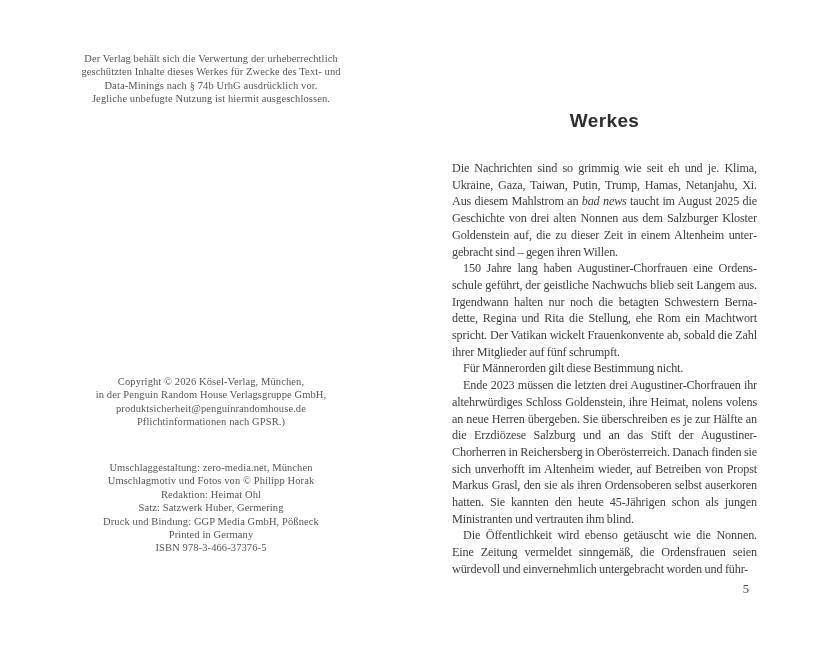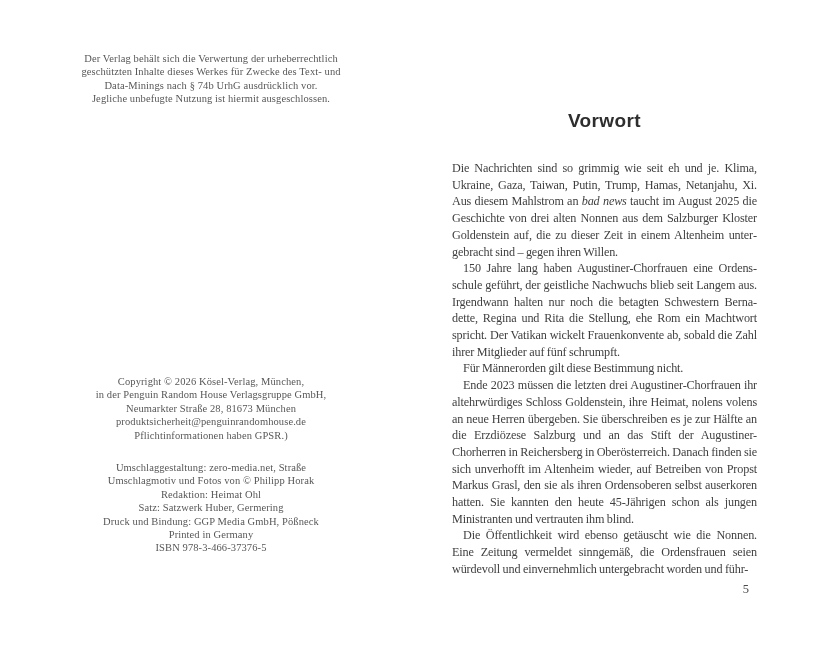--- a/index.html
+++ b/index.html
@@ -96,39 +96,38 @@
     <div class="imprint-block rights-notice">
         <div>Der Verlag behält sich die Verwertung der urheberrechtlich</div>
         <div>geschützten Inhalte dieses Werkes für Zwecke des Text- und</div>
         <div>Data-Minings nach § 74b UrhG ausdrücklich vor.</div>
         <div>Jegliche unbefugte Nutzung ist hiermit ausgeschlossen.</div>
       </div>
 
     <div class="imprint-block copyright-block">
         <div>Copyright © 2026 Kösel-Verlag, München,</div>
         <div>in der Penguin Random House Verlagsgruppe GmbH,</div>
-        <div>Neumarkter Straße 28, 81673 München</div>
         <div>produktsicherheit@penguinrandomhouse.de</div>
-        <div>Pflichtinformationen haben GPSR.)</div>
+        <div>Pflichtinformationen nach GPSR.)</div>
       </div>
 
     <div class="imprint-block production-block">
-        <div>Umschlaggestaltung: zero-media.net, Straße</div>
+        <div>Umschlaggestaltung: zero-media.net, München</div>
         <div>Umschlagmotiv und Fotos von © Philipp Horak</div>
         <div>Redaktion: Heimat Ohl</div>
         <div>Satz: Satzwerk Huber, Germering</div>
         <div>Druck und Bindung: GGP Media GmbH, Pößneck</div>
         <div>Printed in Germany</div>
         <div>ISBN 978-3-466-37376-5</div>
       </div>
 
   </div>
 
   <div class="page-right">
-    <h1 class="chapter-heading">Vorwort</h1>
+    <h1 class="chapter-heading">Werkes</h1>
 
     <div class="body-text">
         <p class="para"><span>Die Nachrichten sind so grimmig wie seit eh und je. Klima, Ukraine, Gaza, Taiwan, Putin, Trump, Hamas, Netanjahu, Xi. Aus diesem Mahlstrom an </span><em>bad news</em><span> taucht im August 2025 die Geschichte von drei alten Nonnen aus dem Salzburger Kloster Goldenstein auf, die zu dieser Zeit in einem Altenheim unter­gebracht sind – gegen ihren Willen.</span></p>
         <p class="para indent"><span>150 Jahre lang haben Augustiner-Chorfrauen eine Ordens­schule geführt, der geistliche Nachwuchs blieb seit Langem aus. Irgendwann halten nur noch die betagten Schwestern Berna­dette, Regina und Rita die Stellung, ehe Rom ein Machtwort spricht. Der Vatikan wickelt Frauenkonvente ab, sobald die Zahl ihrer Mitglieder auf fünf schrumpft.</span></p>
         <p class="para indent"><span>Für Männerorden gilt diese Bestimmung nicht.</span></p>
         <p class="para indent"><span>Ende 2023 müssen die letzten drei Augustiner-Chorfrauen ihr altehrwürdiges Schloss Goldenstein, ihre Heimat, nolens volens an neue Herren übergeben. Sie überschreiben es je zur Hälfte an die Erzdiözese Salzburg und an das Stift der Augus­tiner-Chorherren in Reichersberg in Oberösterreich. Danach finden sie sich unverhofft im Altenheim wieder, auf Betreiben von Propst Markus Grasl, den sie als ihren Ordensoberen selbst auserkoren hatten. Sie kannten den heute 45-Jährigen schon als jungen Ministranten und vertrauten ihm blind.</span></p>
         <p class="para indent"><span>Die Öffentlichkeit wird ebenso getäuscht wie die Nonnen. Eine Zeitung vermeldet sinngemäß, die Ordensfrauen seien würdevoll und einvernehmlich untergebracht worden und führ-</span></p>
       </div>
 
     <div class="page-number">5</div>

